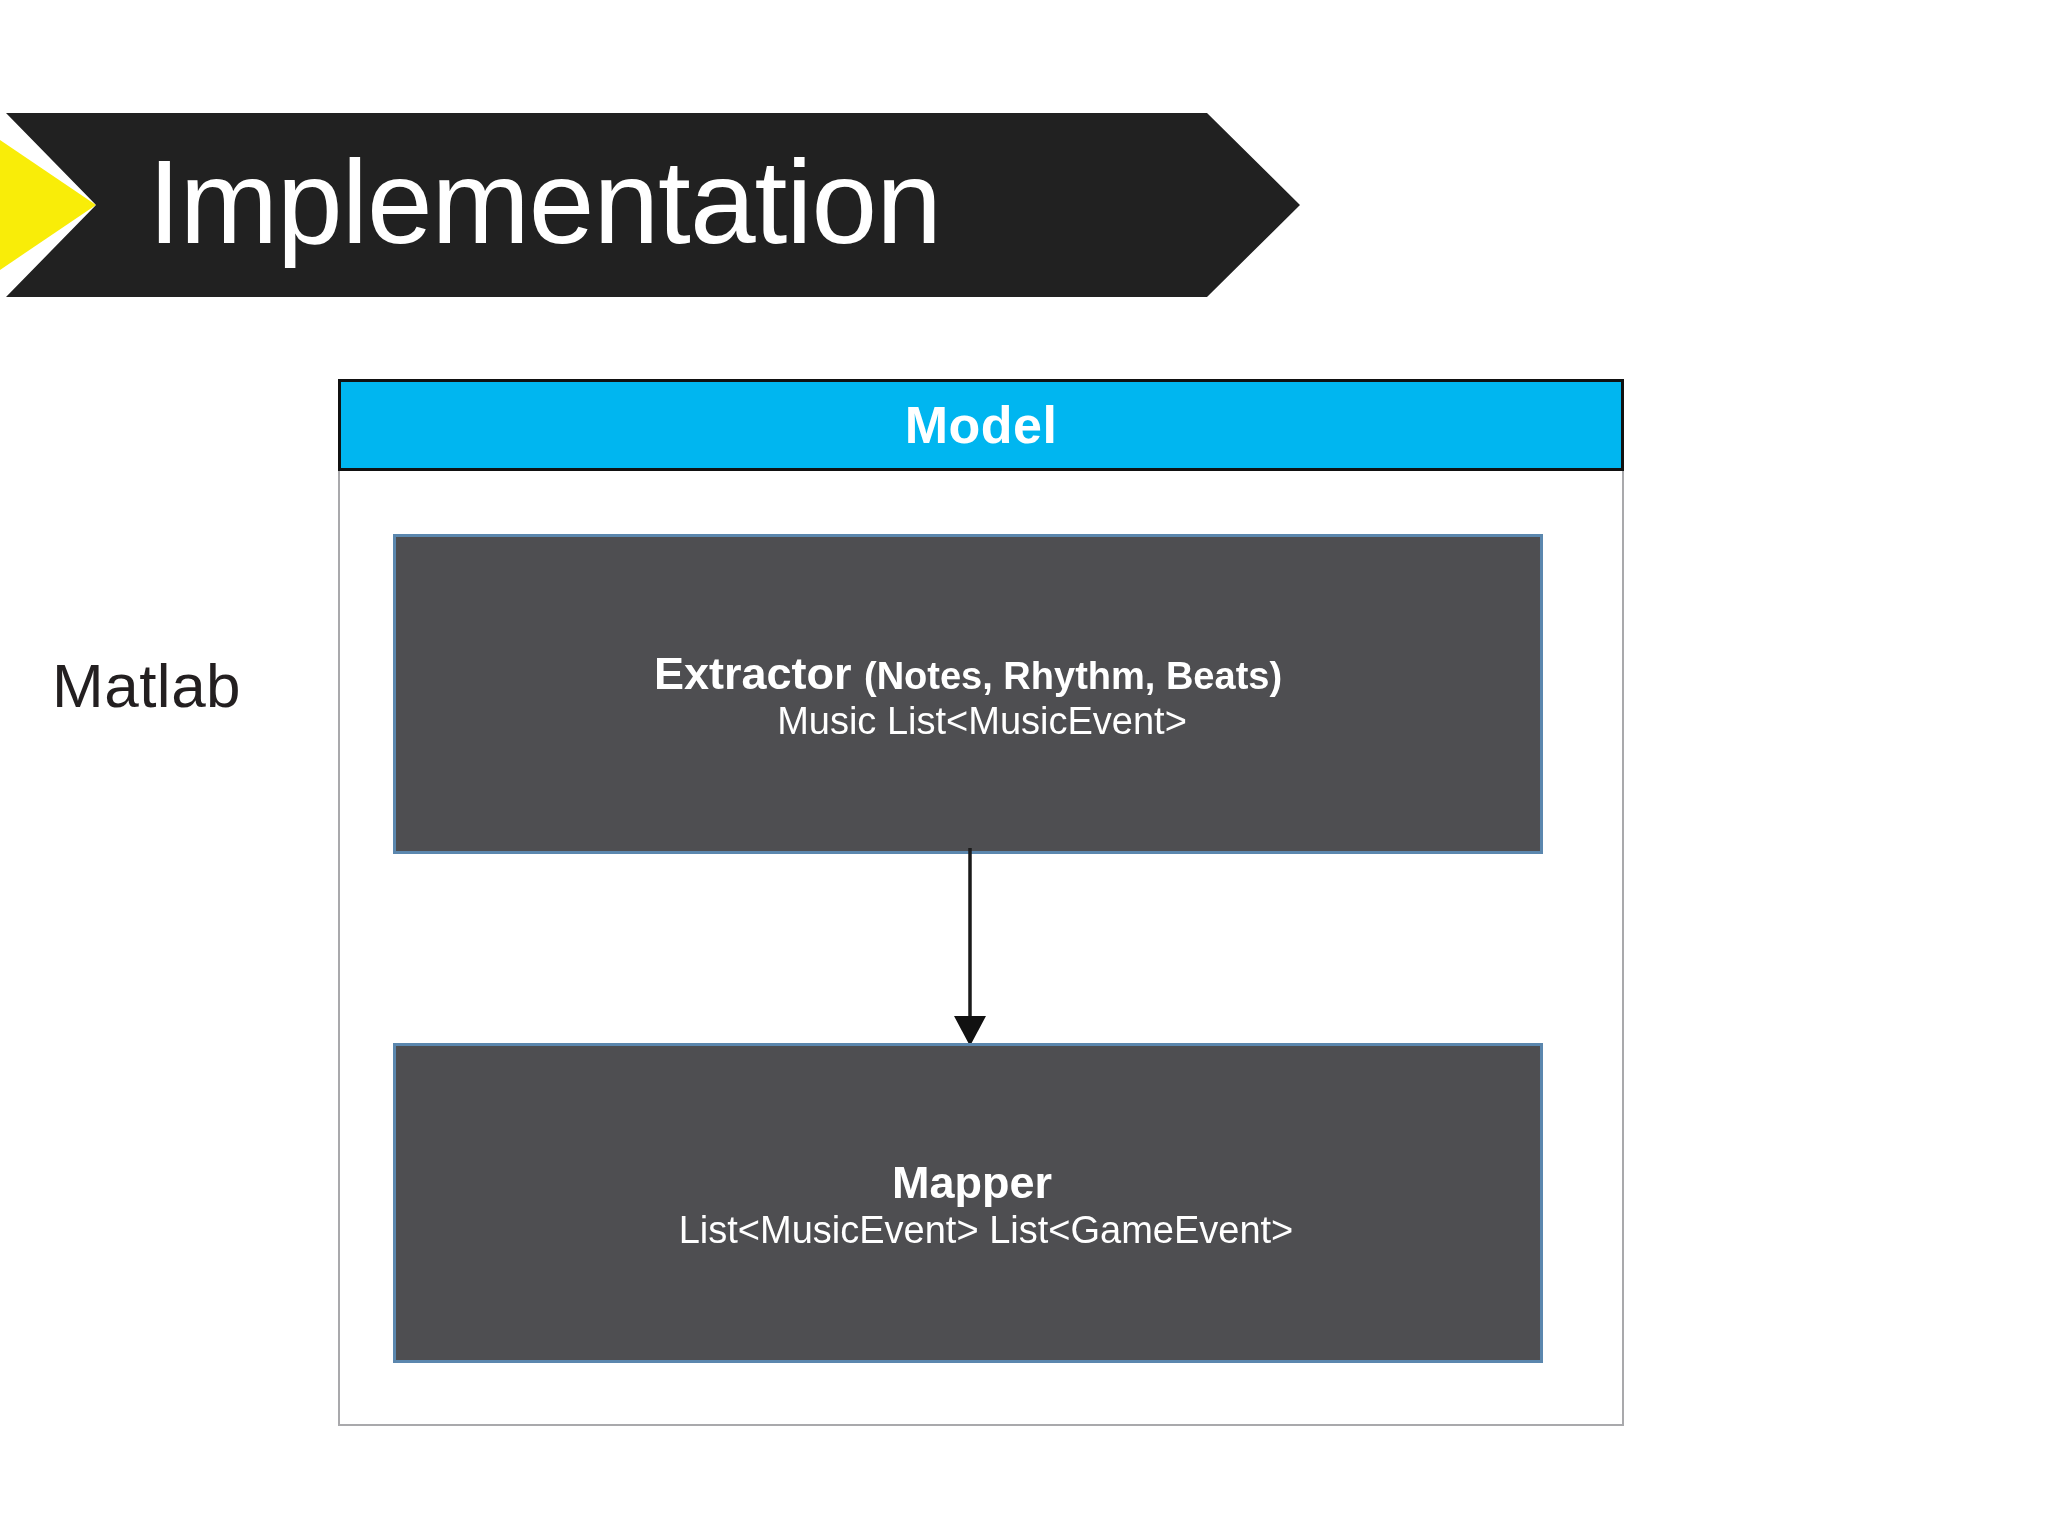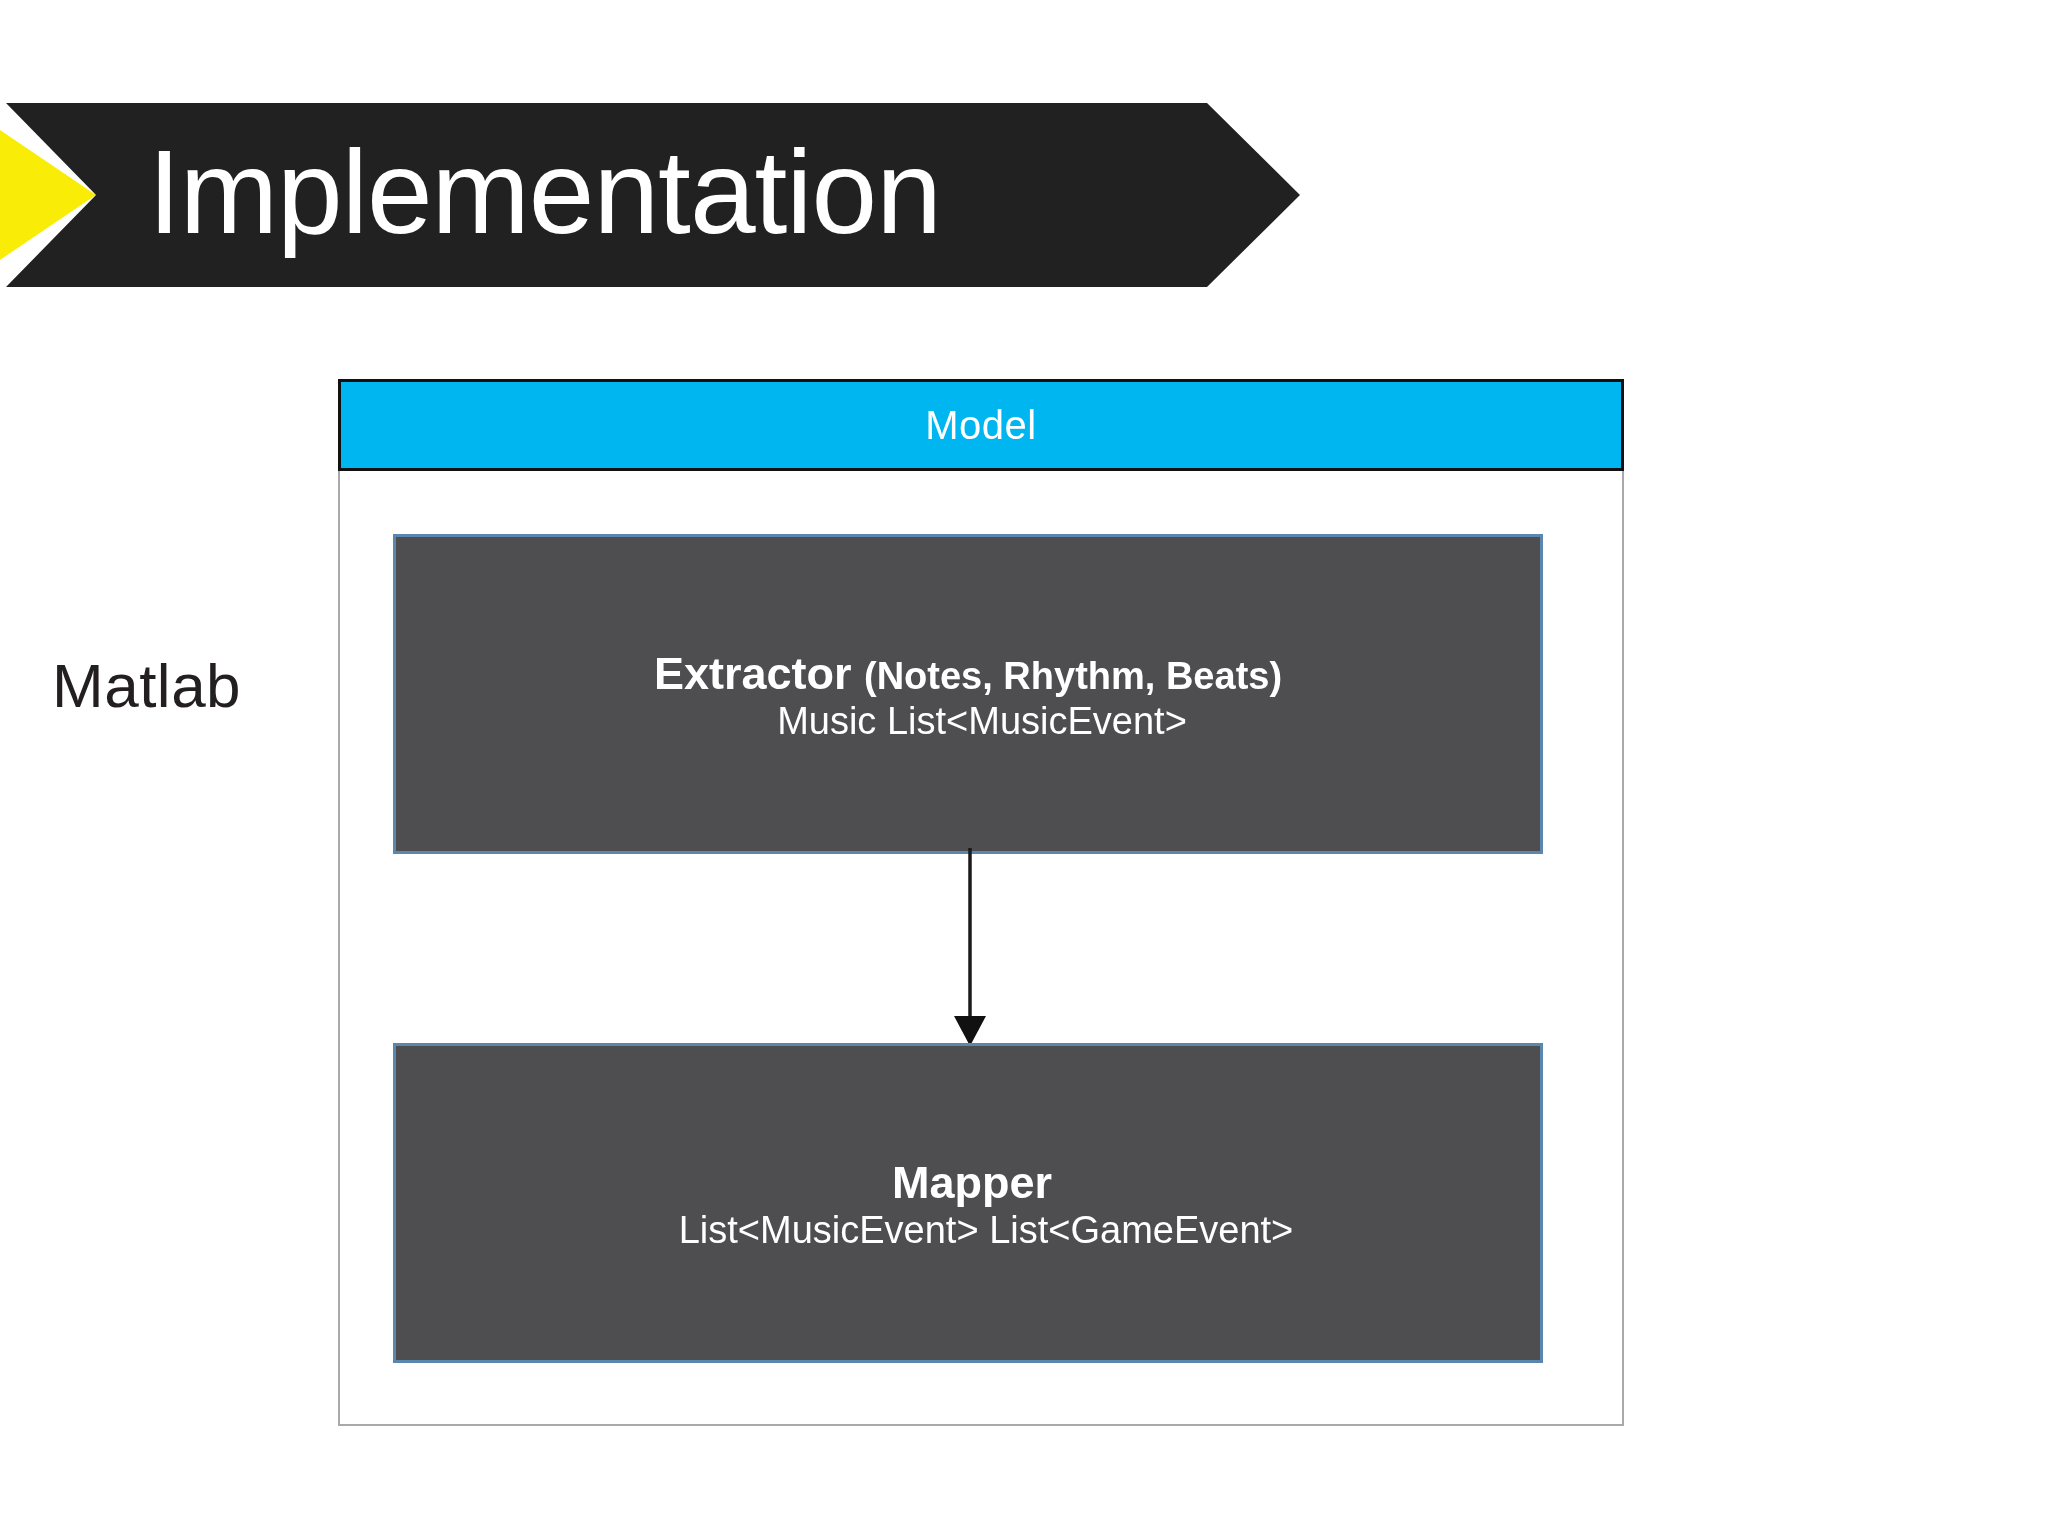--- a/index.html
+++ b/index.html
@@ -13,21 +13,21 @@
     position: relative;
     overflow: hidden;
     font-family: "Liberation Sans", sans-serif;
     -webkit-font-smoothing: antialiased;
   }
 
   
   #title-banner {
     position: absolute;
     left: 0px;
-    top: 103px;
+    top: 113px;
     width: 1300px;
     height: 159px;
   }
   #title-banner-shape {
     position: absolute;
     inset: 0;
     display: block;
   }
   #title-text {
     position: absolute;
@@ -74,22 +74,22 @@
     height: 92px;
     box-sizing: border-box;
     border: 3px solid #111111;
     background: #00b6f0;
     display: flex;
     align-items: center;
     justify-content: center;
   }
   #model-header-label {
     color: #ffffff;
-    font-size: 40px;
-    font-weight: 400;
+    font-size: 52px;
+    font-weight: 700;
     letter-spacing: 0.5px;
   }
 
   
   .component-box {
     position: absolute;
     box-sizing: border-box;
     border: 3px solid #5b87ae;
     background: #4e4e51;
     display: flex;

